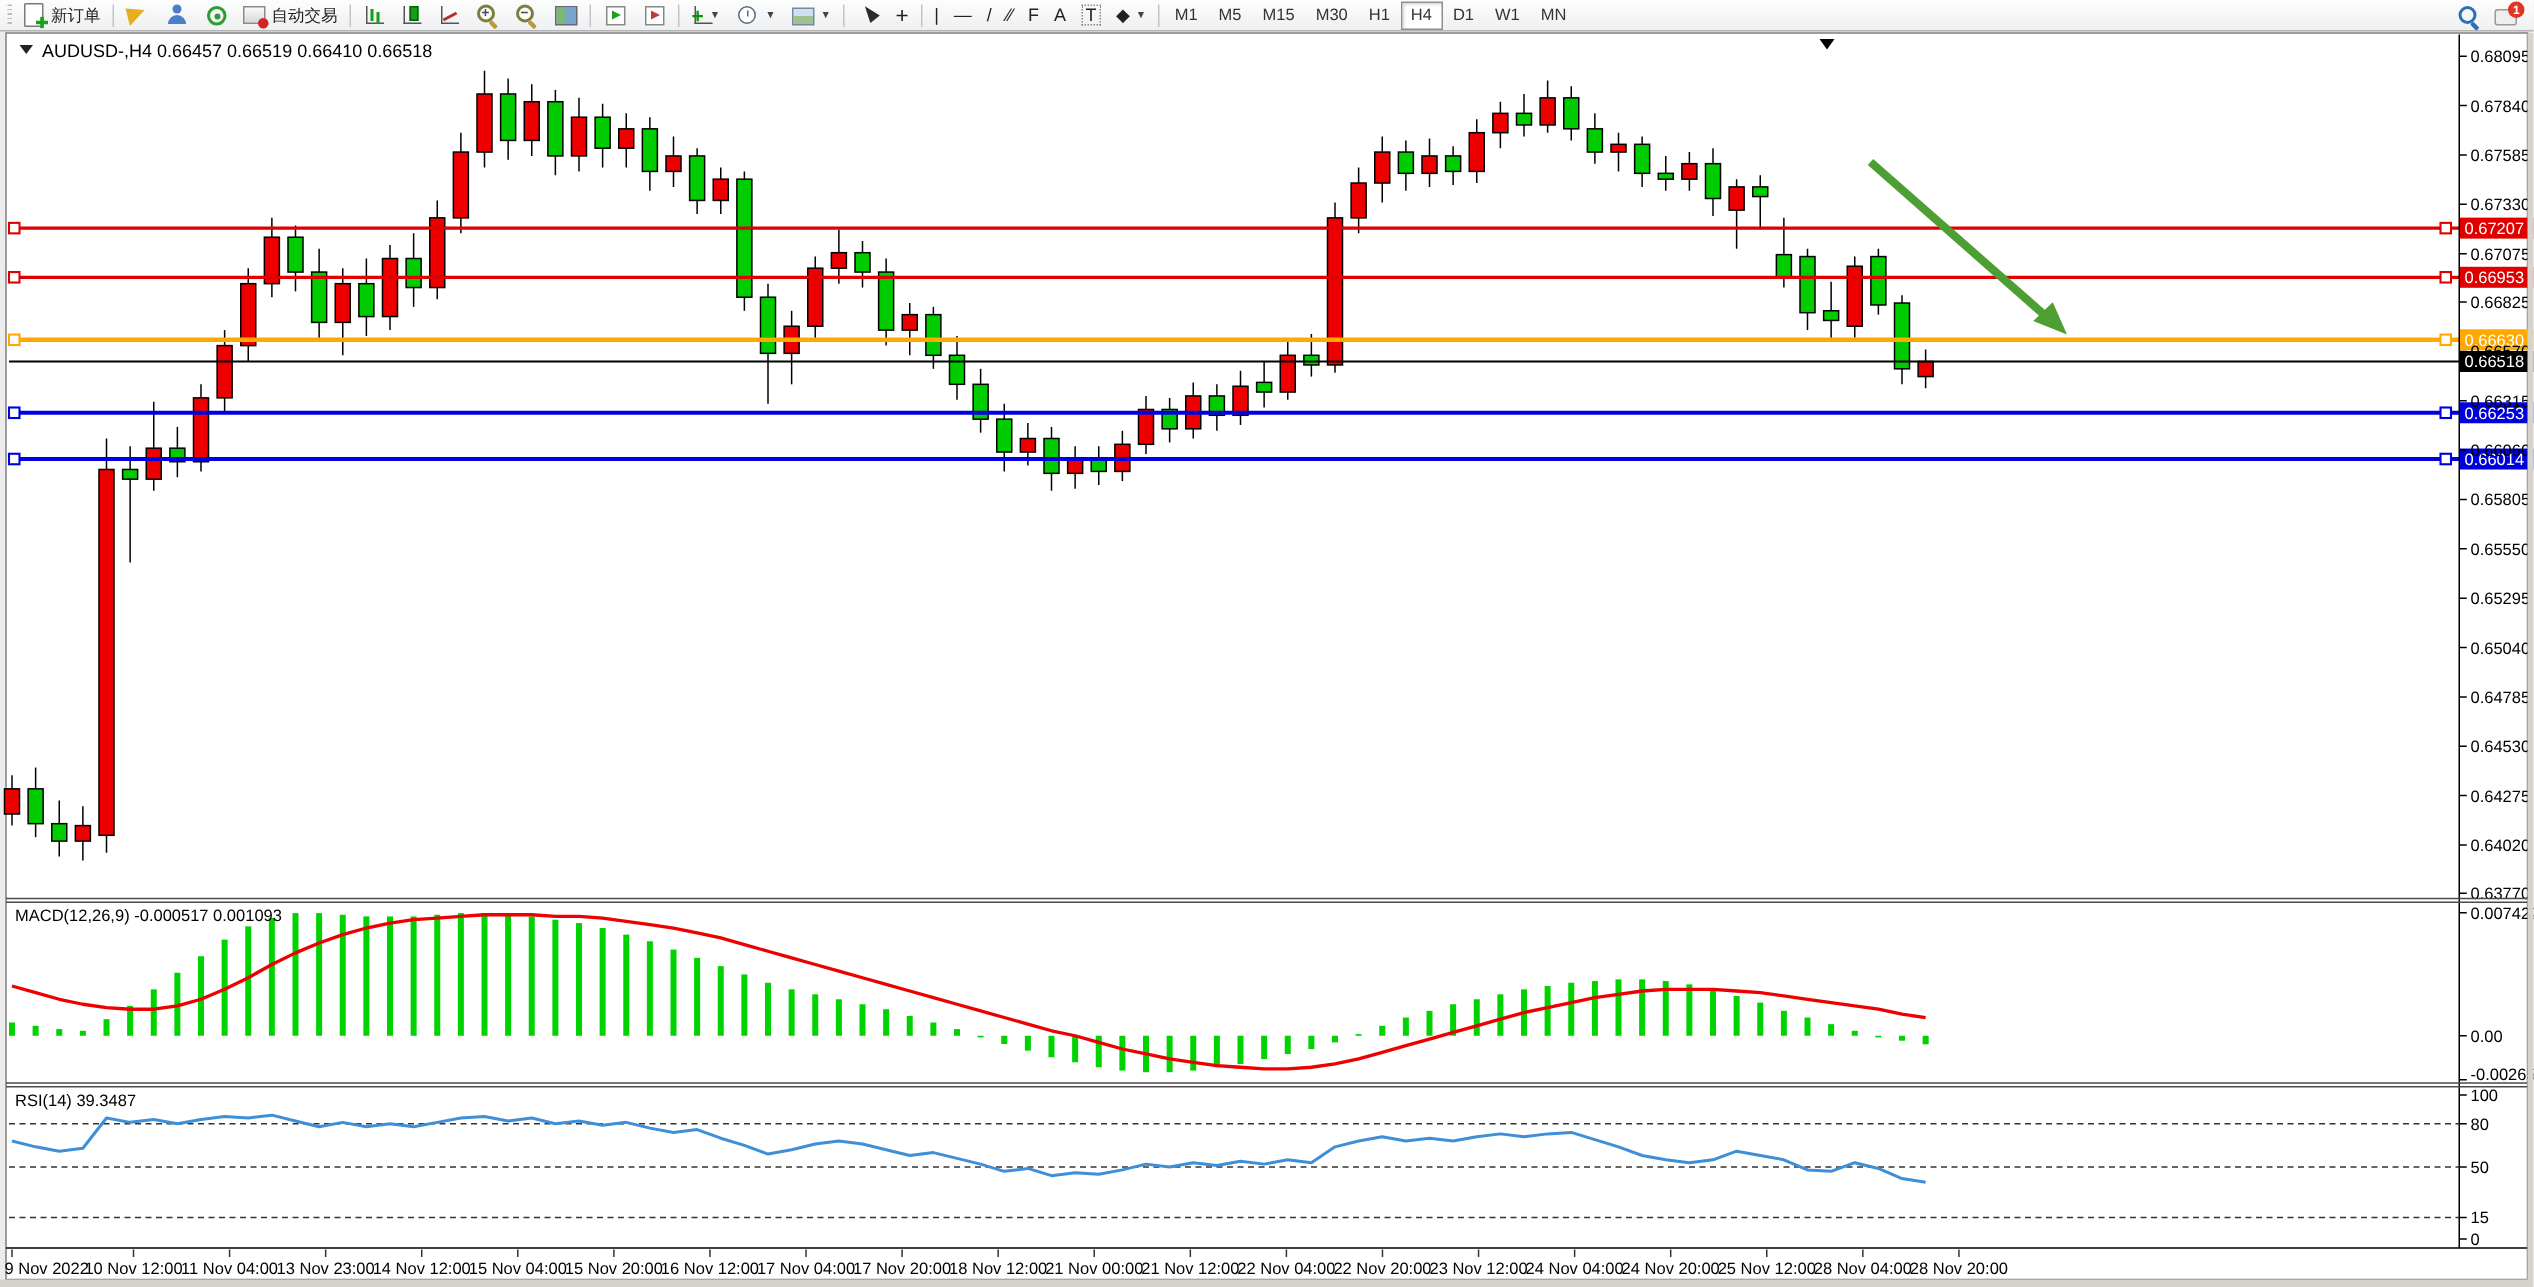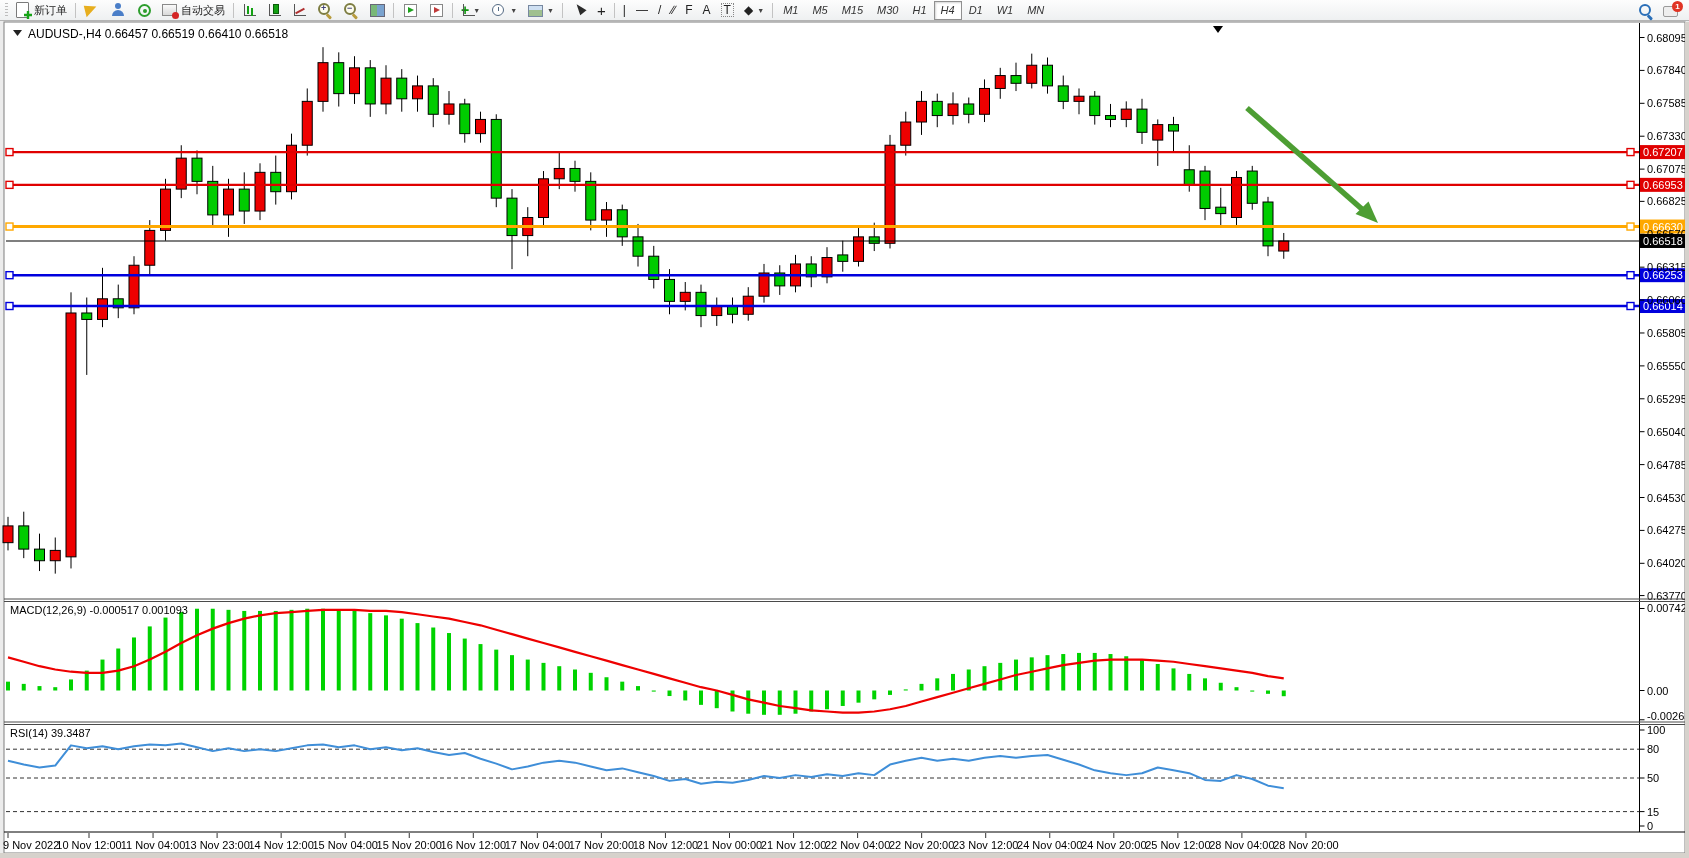--- a/index.html
+++ b/index.html
@@ -3,21 +3,21 @@
 <meta charset="utf-8">
 <style>
   html,body{margin:0;padding:0;width:1689px;height:858px;overflow:hidden;background:#ececec;
     font-family:"Liberation Sans","DejaVu Sans",sans-serif;}
   
   #toolbar{position:absolute;top:0;left:0;width:1689px;height:21px;display:flex;align-items:center;
     background:linear-gradient(#fdfdfd,#eef0f1);border-bottom:1px solid #b4b4b4;padding:0 3px;
     font-size:11px;color:#222;z-index:5;box-sizing:border-box;}
   .btn{display:inline-flex;align-items:center;gap:3px;height:19px;padding:0 4px;border:1px solid transparent;
     background:transparent;font:inherit;color:inherit;cursor:default;white-space:nowrap;}
-  .btn.tf{padding:0 6px;color:#333;font-style:italic;}
+  .btn.tf{padding:0 6px;color:#333;}
   .btn.tf.active{background:#fff;border:1px solid #909090;box-shadow:inset 1px 1px 2px #d5d5d5;}
   .sep{width:1px;height:15px;background:#c3c3c3;margin:0 3px;flex:none;}
   .grip{width:3px;height:15px;margin:0 2px;flex:none;
     background:repeating-linear-gradient(180deg,#bdbdbd 0 1px,transparent 1px 3px);}
   .caret{font-size:7px;color:#444;margin-left:1px;}
   .glyph{font-size:12px;color:#222;line-height:1;}
   
   .ic{position:relative;width:16px;height:16px;display:inline-block;flex:none;}
   .ic-doc::before{content:"";position:absolute;left:1px;top:0;width:11px;height:14px;background:#fff;border:1px solid #7a7a7a;border-radius:1px;}
   .ic-doc::after{content:"";position:absolute;right:-1px;bottom:-1px;width:8px;height:8px;background:#17a317;

